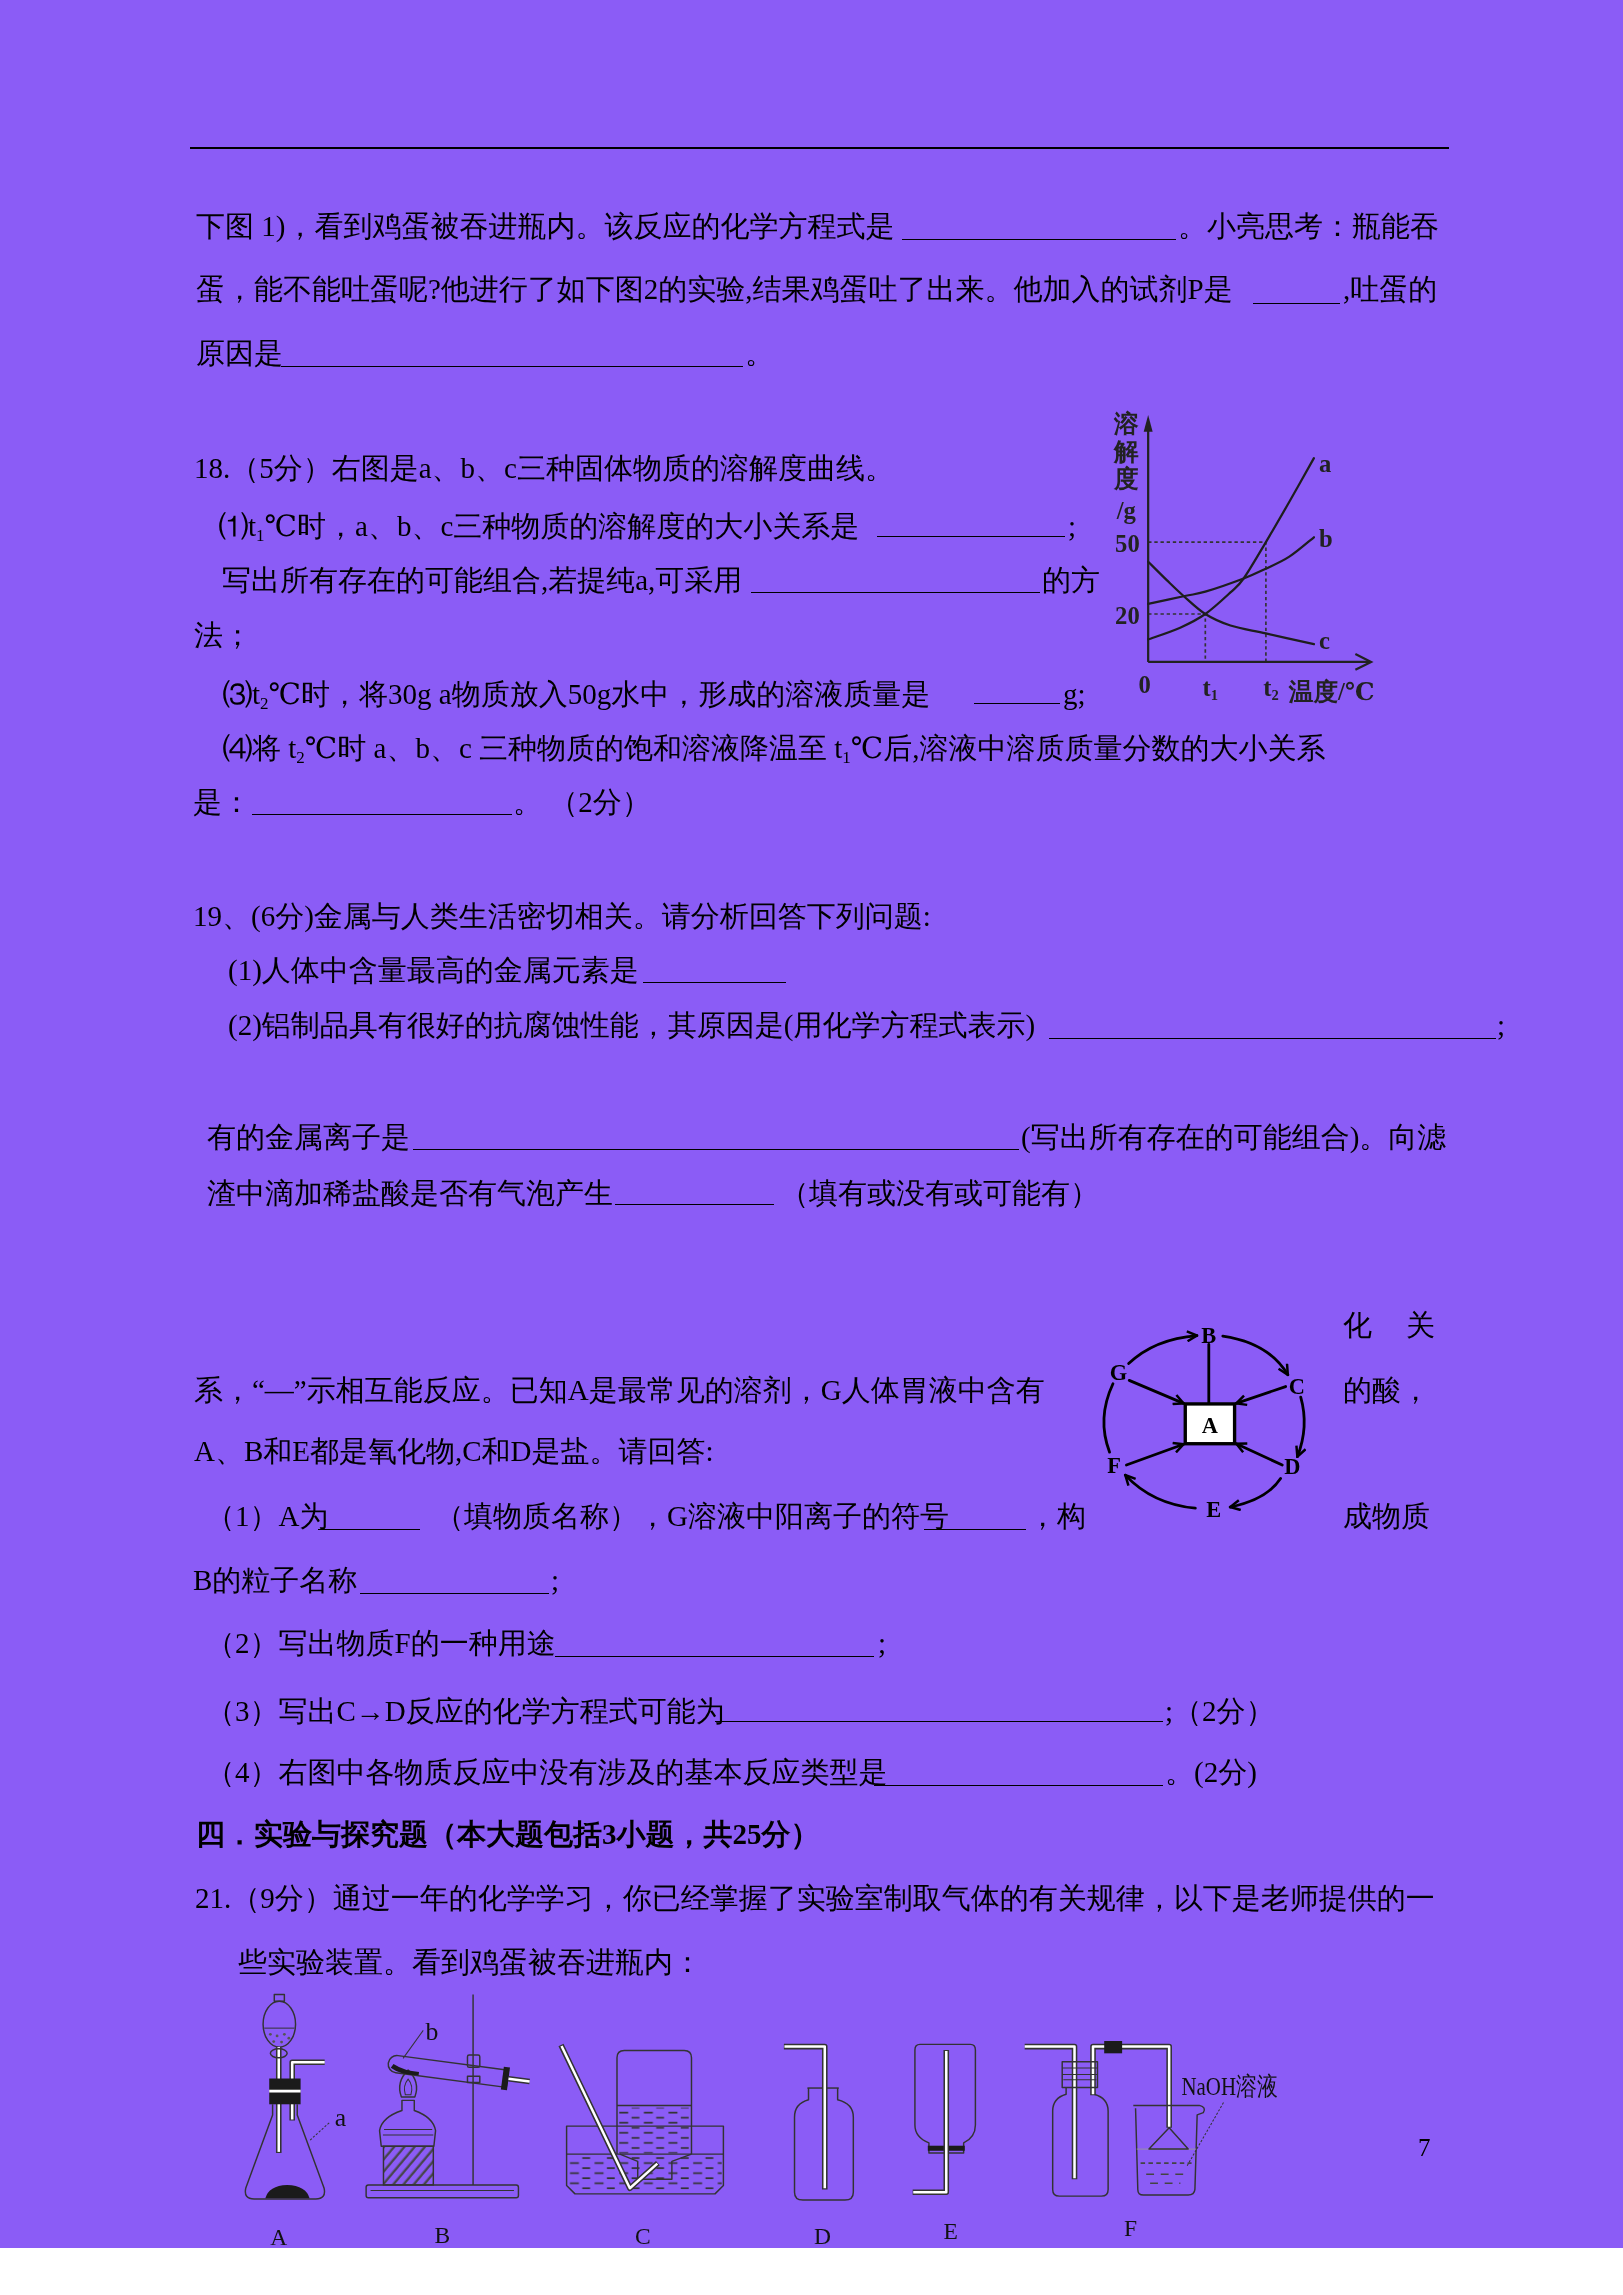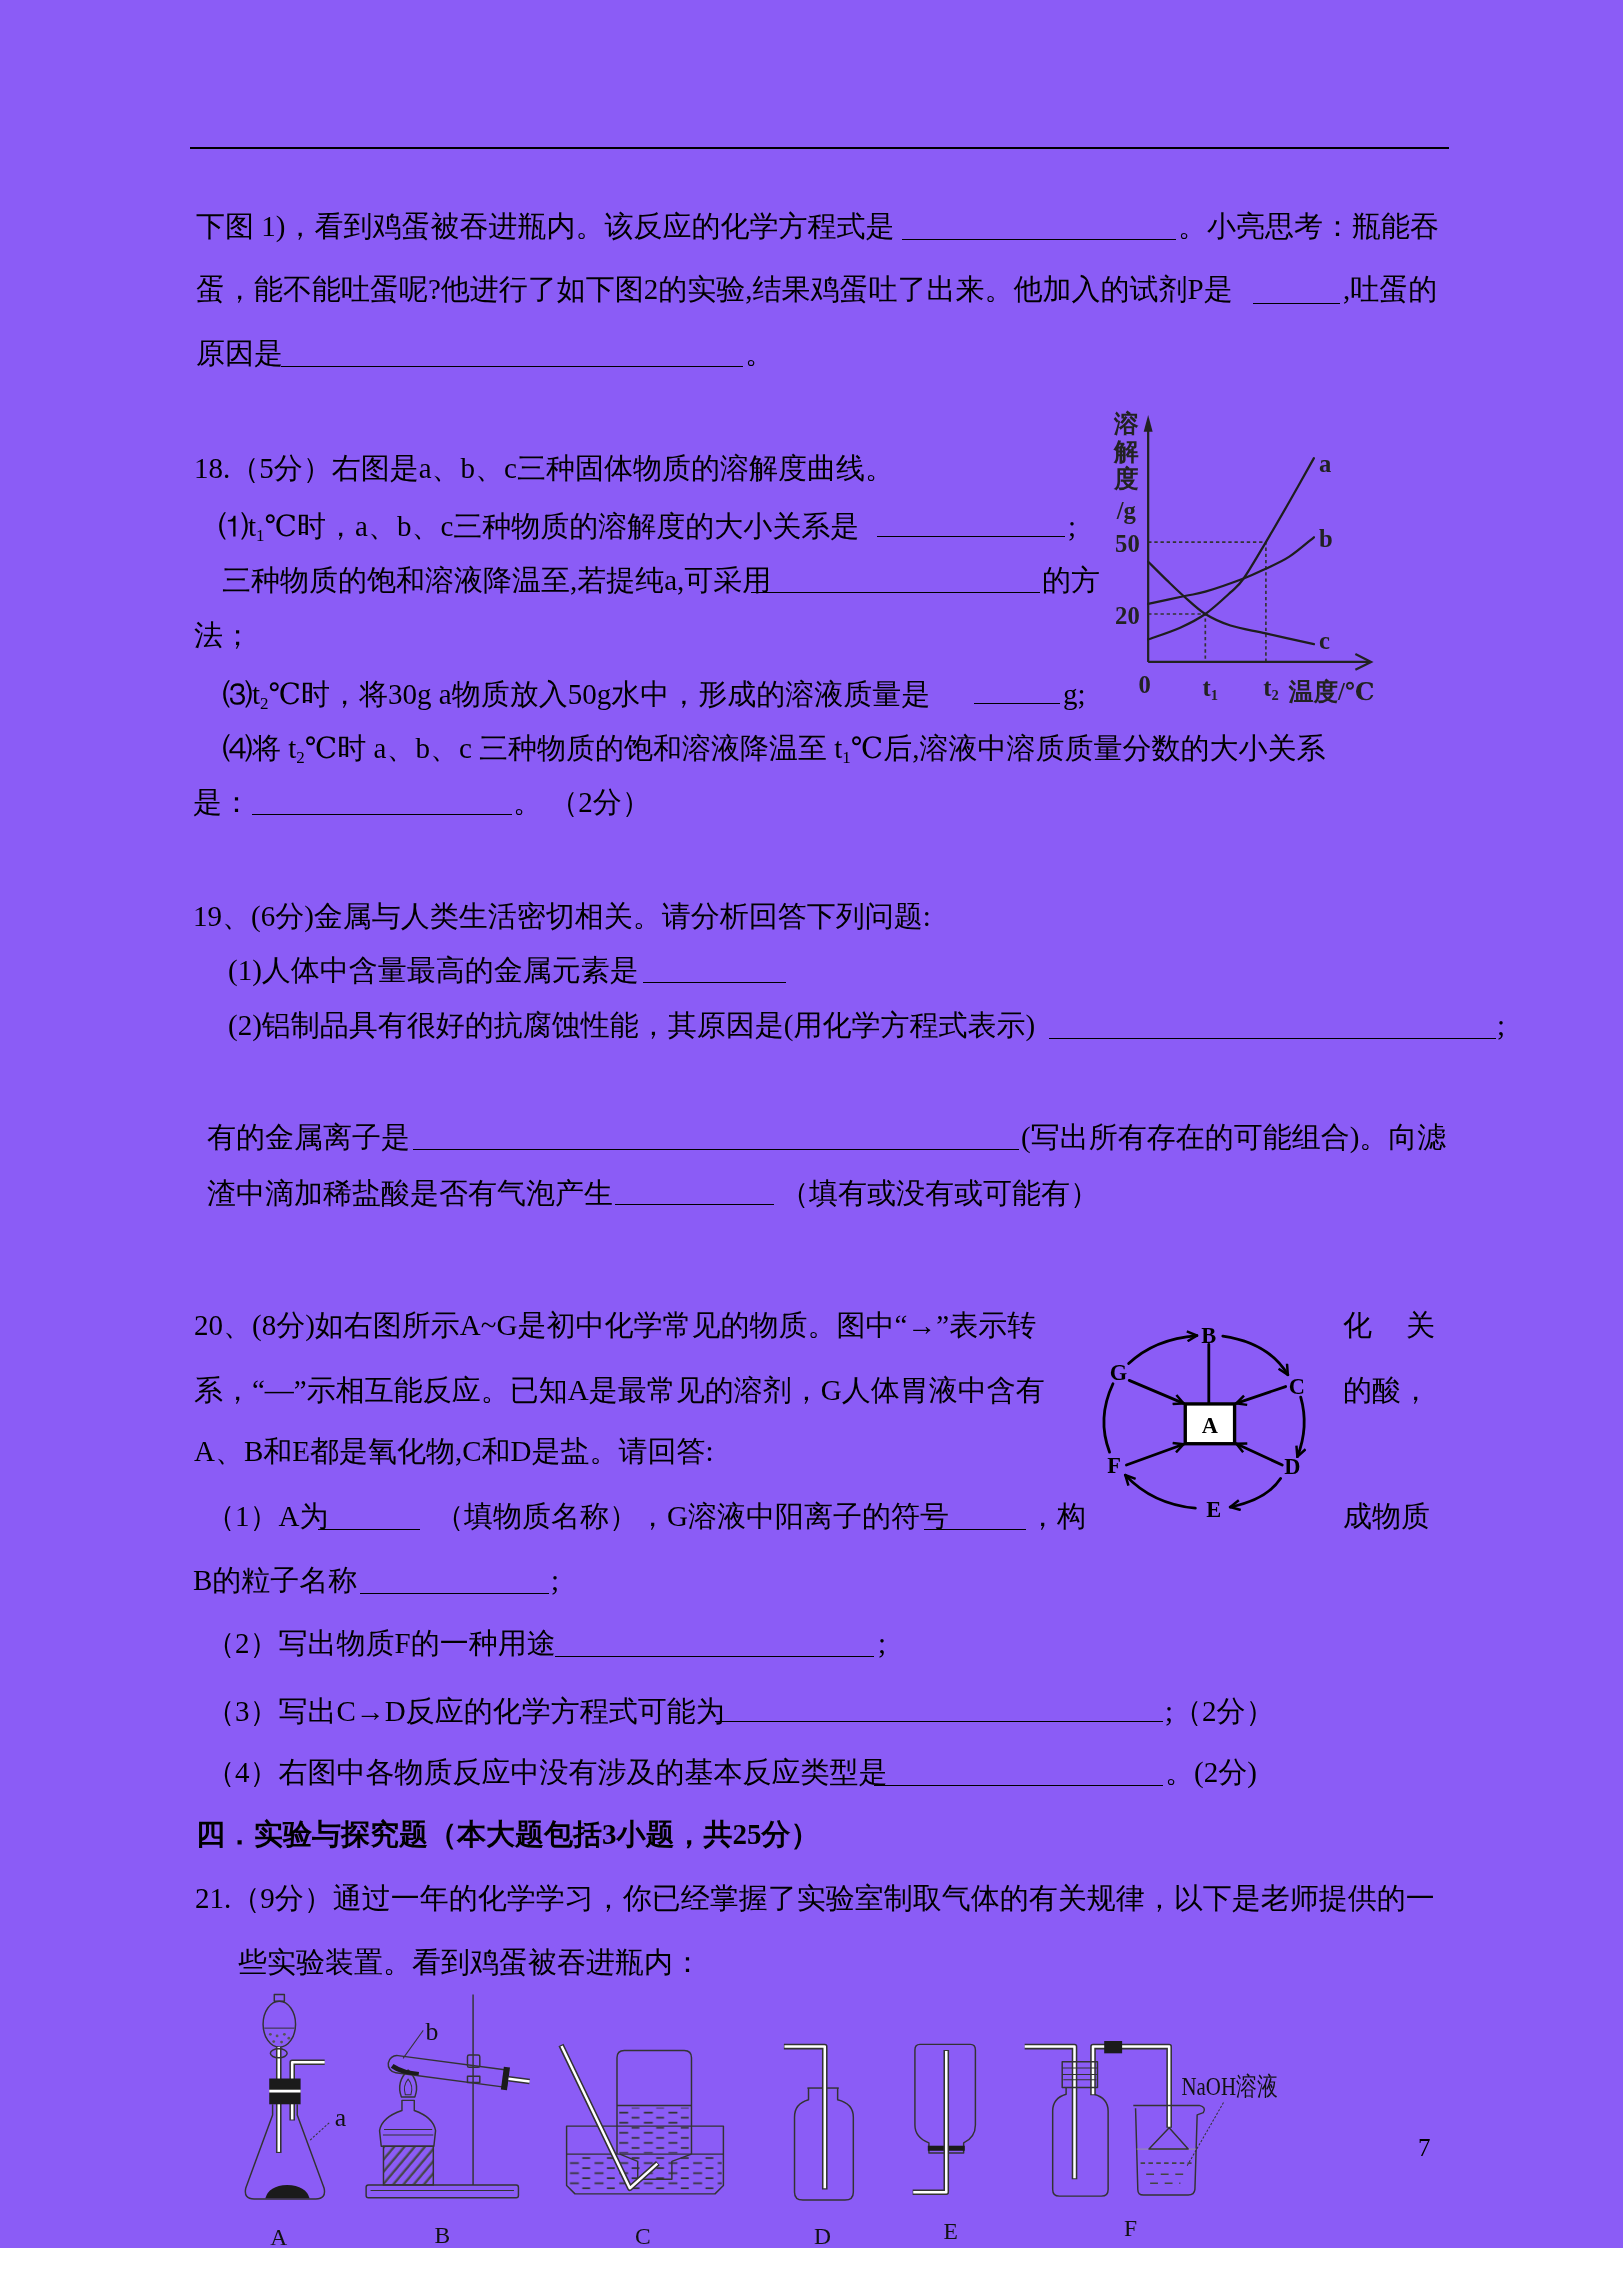--- a/index.html
+++ b/index.html
@@ -57,21 +57,21 @@
   <span class="t" style="left:196px;top:353px">原因是</span>
   <span class="blank" style="left:281px;top:366px;width:462px"></span>
   <span class="t" style="left:745px;top:353px">。</span>
 
   <span class="t" style="left:194px;top:468px">18.（5分）右图是a、b、c三种固体物质的溶解度曲线。</span>
 
   <span class="t" style="left:219px;top:526px"><span>⑴t</span><sub>1</sub><span>℃时，a、b、c三种物质的溶解度的大小关系是</span></span>
   <span class="blank" style="left:877px;top:536px;width:188px"></span>
   <span class="t" style="left:1068px;top:526px">;</span>
 
-  <span class="t" style="left:222px;top:580px">三种物质的饱和溶液降温至,若提纯a,可采用</span>
+  <span class="t" style="left:222px;top:580px">写出所有存在的可能组合,若提纯a,可采用</span>
   <span class="blank" style="left:751px;top:592px;width:289px"></span>
   <span class="t" style="left:1042px;top:580px">的方</span>
   <span class="t" style="left:194px;top:635px">法；</span>
 
   <span class="t" style="left:223px;top:694px"><span>⑶t</span><sub>2</sub><span>℃时，将30g a物质放入50g水中，形成的溶液质量是</span></span>
   <span class="blank" style="left:974px;top:703px;width:86px"></span>
   <span class="t" style="left:1063px;top:694px">g;</span>
 
   <span class="t" style="left:223px;top:748px"><span>⑷将 t</span><sub>2</sub><span>℃时 a、b、c 三种物质的饱和溶液降温至 t</span><sub>1</sub><span>℃后,溶液中溶质质量分数的大小关系</span></span>
   <span class="t" style="left:193px;top:802px">是：</span>
@@ -112,21 +112,20 @@
   <span class="blank" style="left:1049px;top:1038px;width:447px"></span>
   <span class="t" style="left:1497px;top:1025px">;</span>
 
   <span class="t" style="left:207px;top:1137px">有的金属离子是</span>
   <span class="blank" style="left:413px;top:1149px;width:606px"></span>
   <span class="t" style="left:1021px;top:1137px">(写出所有存在的可能组合)。向滤</span>
   <span class="t" style="left:207px;top:1193px">渣中滴加稀盐酸是否有气泡产生</span>
   <span class="blank" style="left:615px;top:1204px;width:159px"></span>
   <span class="t" style="left:780px;top:1193px">（填有或没有或可能有）</span>
 
-  <span class="t" style="left:194px;top:1325px">20、(8分)如右图所示A~G是初中化学常见的物质。图中“→”表示转</span>
   <span class="t" style="left:1343px;top:1325px">化</span>
   <span class="t" style="left:1406px;top:1325px">关</span>
   <span class="t" style="left:194px;top:1390px">系，“—”示相互能反应。已知A是最常见的溶剂，G人体胃液中含有</span>
   <span class="t" style="left:1343px;top:1390px">的酸，</span>
   <span class="t" style="left:194px;top:1451px">A、B和E都是氧化物,C和D是盐。请回答:</span>
 
   <span class="t" style="left:206px;top:1516px">（1）A为</span>
   <span class="blank" style="left:318px;top:1529px;width:102px"></span>
   <span class="t" style="left:435px;top:1516px">（填物质名称），G溶液中阳离子的符号</span>
   <span class="blank" style="left:924px;top:1529px;width:102px"></span>

